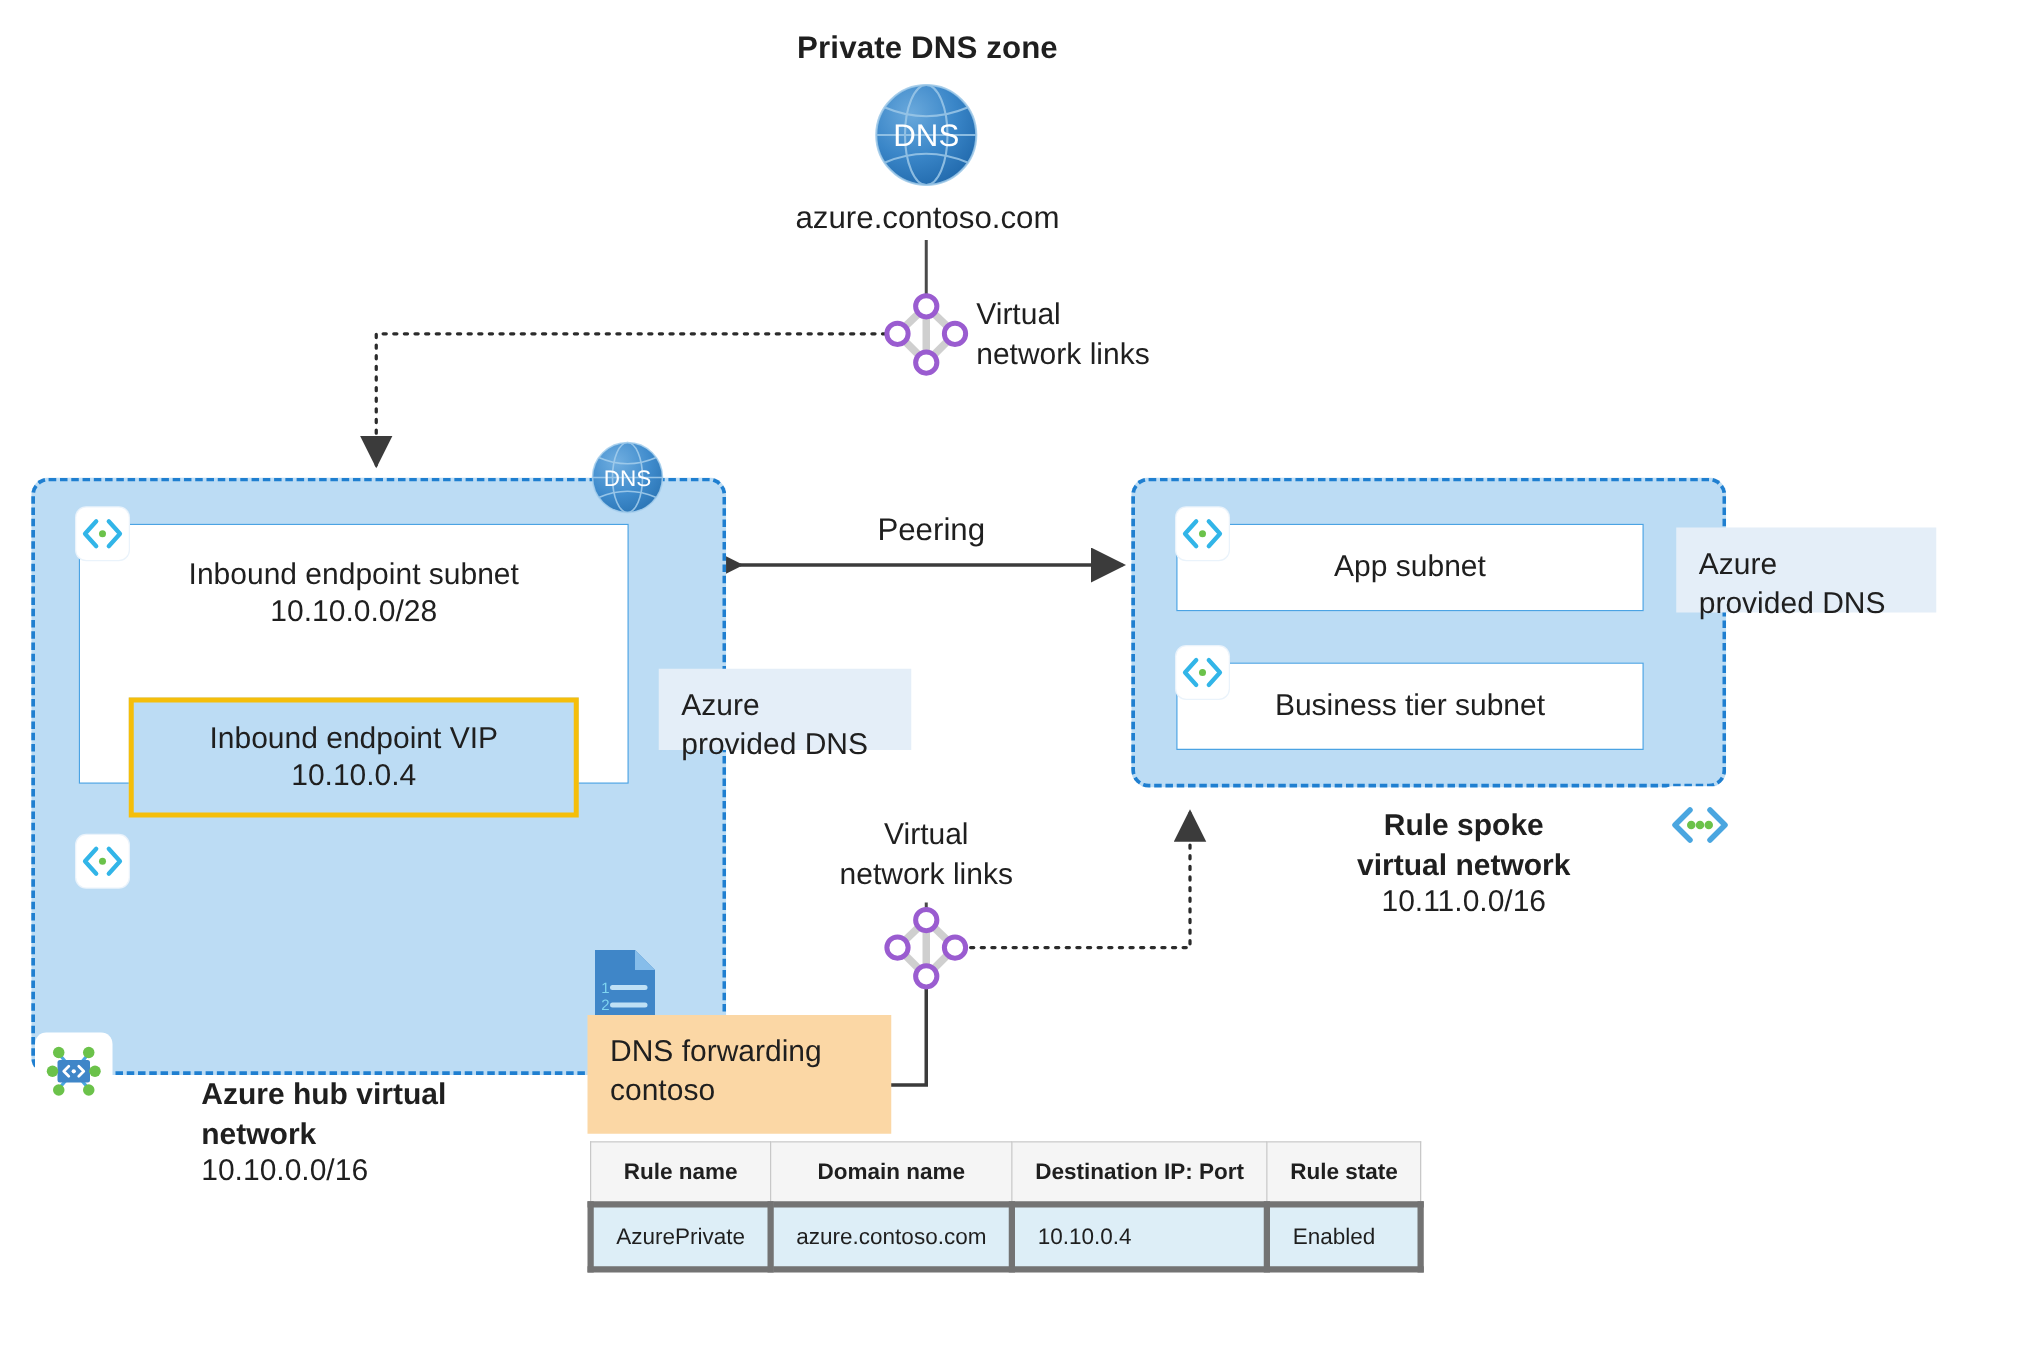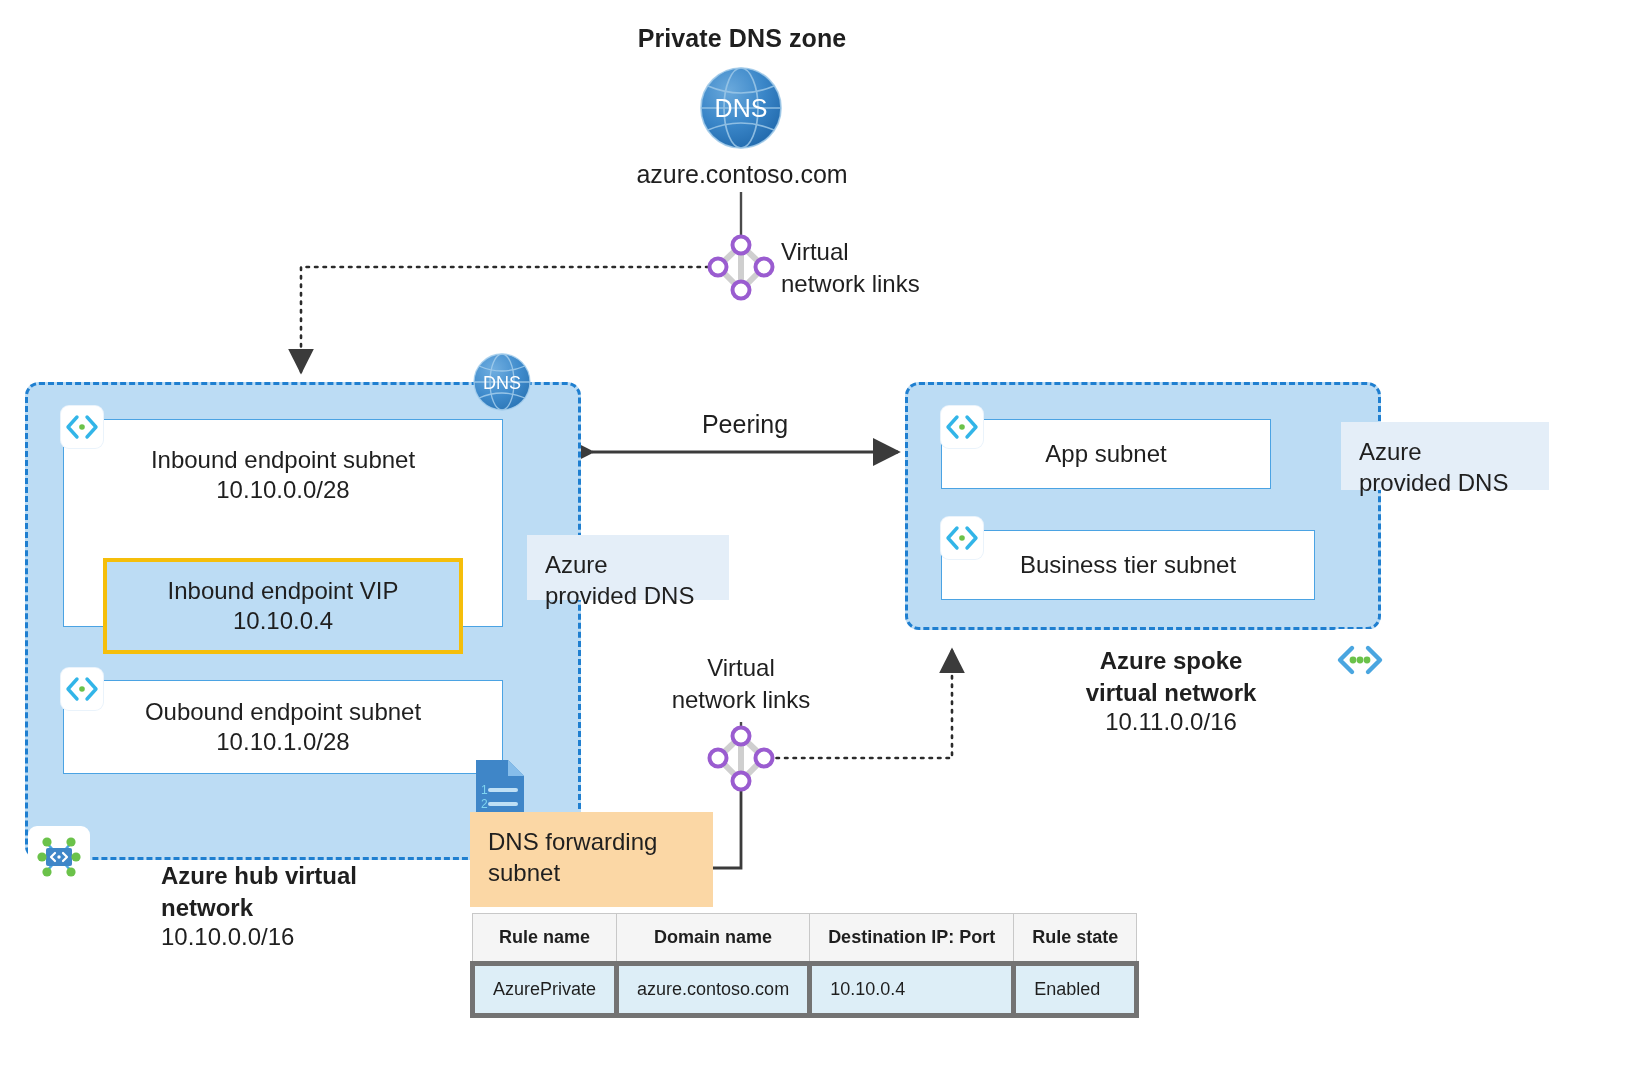--- a/index.html
+++ b/index.html
@@ -153,24 +153,20 @@
       <path d="M22 3 L31 13 L22 23" fill="none" stroke="#32b5e8" stroke-width="3.4" stroke-linecap="round" stroke-linejoin="round"></path>
       <circle cx="17" cy="13" r="2.8" fill="#6bc24a"></circle>
     </svg>
   </div>
 
   <div class="vip" style="left:103px;top:514px;width:360px;height:96px;">
     <div class="t">Inbound endpoint VIP</div>
     <div class="t">10.10.0.4</div>
   </div>
 
-  <div class="subnet" style="left:63px;top:680px;width:440px;height:94px;">
-    <div class="t">Oubound endpoint subnet</div>
-    <div class="t">10.10.1.0/28</div>
-  </div>
   <div class="ico-subnet" style="left:61px;top:668px;">
     <svg width="34" height="26" viewBox="0 0 34 26">
       <path d="M12 3 L3 13 L12 23" fill="none" stroke="#32b5e8" stroke-width="3.4" stroke-linecap="round" stroke-linejoin="round"></path>
       <path d="M22 3 L31 13 L22 23" fill="none" stroke="#32b5e8" stroke-width="3.4" stroke-linecap="round" stroke-linejoin="round"></path>
       <circle cx="17" cy="13" r="2.8" fill="#6bc24a"></circle>
     </svg>
   </div>
 
   <div class="ico-vnet" style="left:28px;top:826px;">
     <svg width="56" height="56" viewBox="0 0 56 56">
@@ -204,21 +200,21 @@
 
   <div class="callout" style="left:527px;top:535px;width:202px;height:65px;">
     <div class="t">Azure</div>
     <div class="t">provided DNS</div>
   </div>
 
   <div class="abs plain" style="left:592px;top:410px;width:306px;text-align:center;">Peering</div>
 
   <div class="vnet" style="left:905px;top:382px;width:476px;height:248px;"></div>
 
-  <div class="subnet" style="left:941px;top:419px;width:330px;height:70px;">
+  <div class="subnet" style="left:941px;top:419px;width:374px;height:70px;">
     <div class="t">App subnet</div>
   </div>
   <div class="ico-subnet" style="left:941px;top:406px;">
     <svg width="34" height="26" viewBox="0 0 34 26">
       <path d="M12 3 L3 13 L12 23" fill="none" stroke="#32b5e8" stroke-width="3.4" stroke-linecap="round" stroke-linejoin="round"></path>
       <path d="M22 3 L31 13 L22 23" fill="none" stroke="#32b5e8" stroke-width="3.4" stroke-linecap="round" stroke-linejoin="round"></path>
       <circle cx="17" cy="13" r="2.8" fill="#6bc24a"></circle>
     </svg>
   </div>
 
@@ -241,21 +237,21 @@
   <div class="ico-vnet" style="left:1329px;top:629px;">
     <svg width="56" height="56" viewBox="0 0 56 56">
       <path d="M20 16 L8 28 L20 40" fill="none" stroke="#4aa6e0" stroke-width="4.4" stroke-linecap="round" stroke-linejoin="round"></path>
       <path d="M36 16 L48 28 L36 40" fill="none" stroke="#4aa6e0" stroke-width="4.4" stroke-linecap="round" stroke-linejoin="round"></path>
       <circle cx="21" cy="28" r="3.4" fill="#6bc24a"></circle>
       <circle cx="28" cy="28" r="3.4" fill="#6bc24a"></circle>
       <circle cx="35" cy="28" r="3.4" fill="#6bc24a"></circle>
     </svg>
   </div>
   <div class="abs" style="left:1021px;top:645px;width:300px;text-align:center;">
-    <div class="vnet-name">Azure spoke</div>
+    <div class="vnet-name">Rule spoke</div>
     <div class="vnet-name">virtual network</div>
     <div class="vnet-cidr">10.11.0.0/16</div>
   </div>
 
   <div class="abs lbl" style="left:641px;top:652px;width:200px;text-align:center;">
     <div>Virtual</div>
     <div>network links</div>
   </div>
 
   <div class="abs" style="left:474px;top:758px;">
@@ -266,21 +262,21 @@
         <line x1="16" y1="32" x2="42" y2="32"></line>
         <line x1="16" y1="46" x2="42" y2="46"></line>
       </g>
       <text x="7" y="36" font-family="Liberation Sans, sans-serif" font-size="12" fill="#7fd4f0">1</text>
       <text x="7" y="50" font-family="Liberation Sans, sans-serif" font-size="12" fill="#7fd4f0">2</text>
     </svg>
   </div>
 
   <div class="callout orange" style="left:470px;top:812px;width:243px;height:95px;">
     <div class="t">DNS forwarding</div>
-    <div class="t">subnet</div>
+    <div class="t">contoso</div>
   </div>
 
   <table class="tbl" style="left:470px;top:913px;">
     <thead>
       <tr>
         <th>Rule name</th>
         <th>Domain name</th>
         <th>Destination IP: Port</th>
         <th>Rule state</th>
       </tr>

